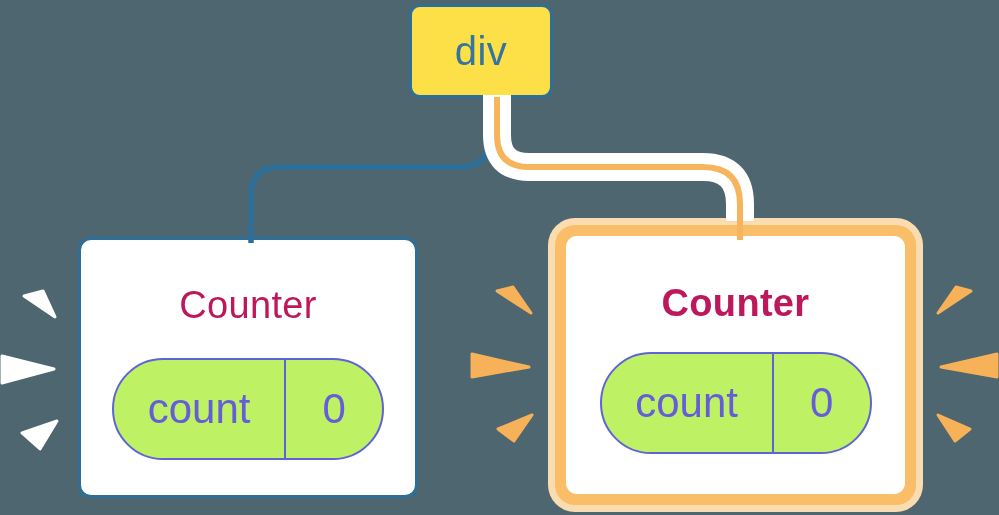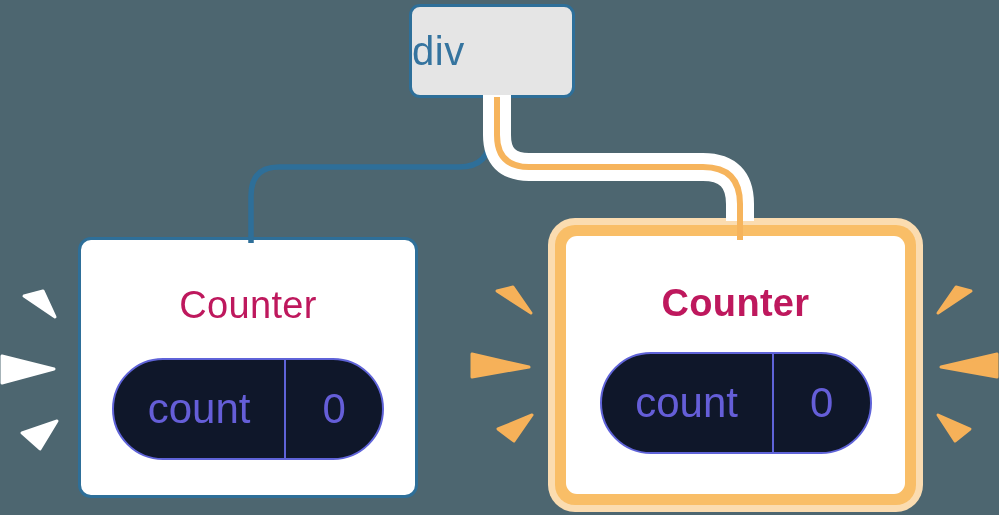--- a/index.html
+++ b/index.html
@@ -18,29 +18,29 @@
     position: absolute;
     inset: 0;
     z-index: 3;
     pointer-events: none;
   }
   
   .div-node {
     position: absolute;
     left: 409px;
     top: 4px;
-    width: 166px;
+    width: 144px;
     height: 94px;
-    background: #e5e5e5;
+    background: #fde047;
     border: 3.5px solid #2E6F99;
     border-radius: 11px;
     box-sizing: border-box;
     display: flex;
     align-items: center;
-    justify-content: flex-start;
+    justify-content: center;
     z-index: 2;
   }
   .div-node .label {
     color: #35749F;
     font-size: 40px;
     font-weight: 500;
     letter-spacing: 0.5px;
   }
   
   .card-left {
@@ -73,21 +73,21 @@
   
   .pill {
     margin-top: 30px;
     width: 272px;
     height: 102px;
     border: 2.5px solid #5F63D8;
     border-radius: 52px;
     box-sizing: border-box;
     display: flex;
     overflow: hidden;
-    background: #0f172a;
+    background: #bef264;
   }
   .pill .key {
     flex: 0 0 63.5%;
     display: flex;
     align-items: center;
     justify-content: center;
     border-right: 2.5px solid #5F63D8;
     color: #655ED8;
     font-size: 42px;
   }

